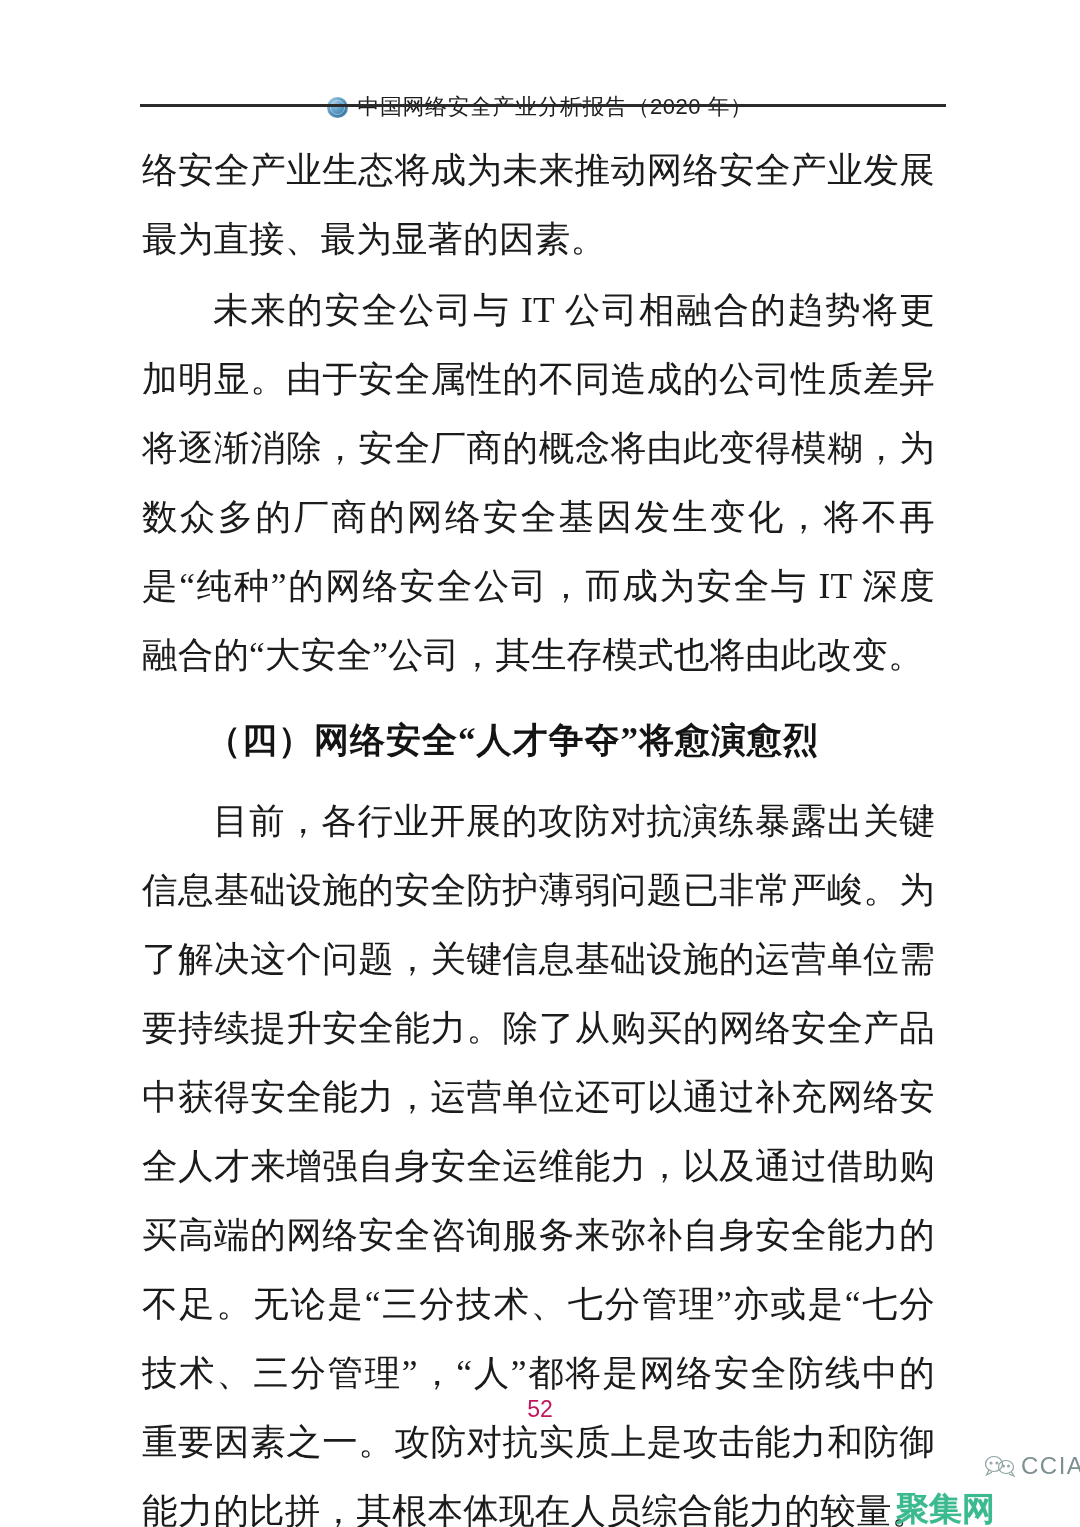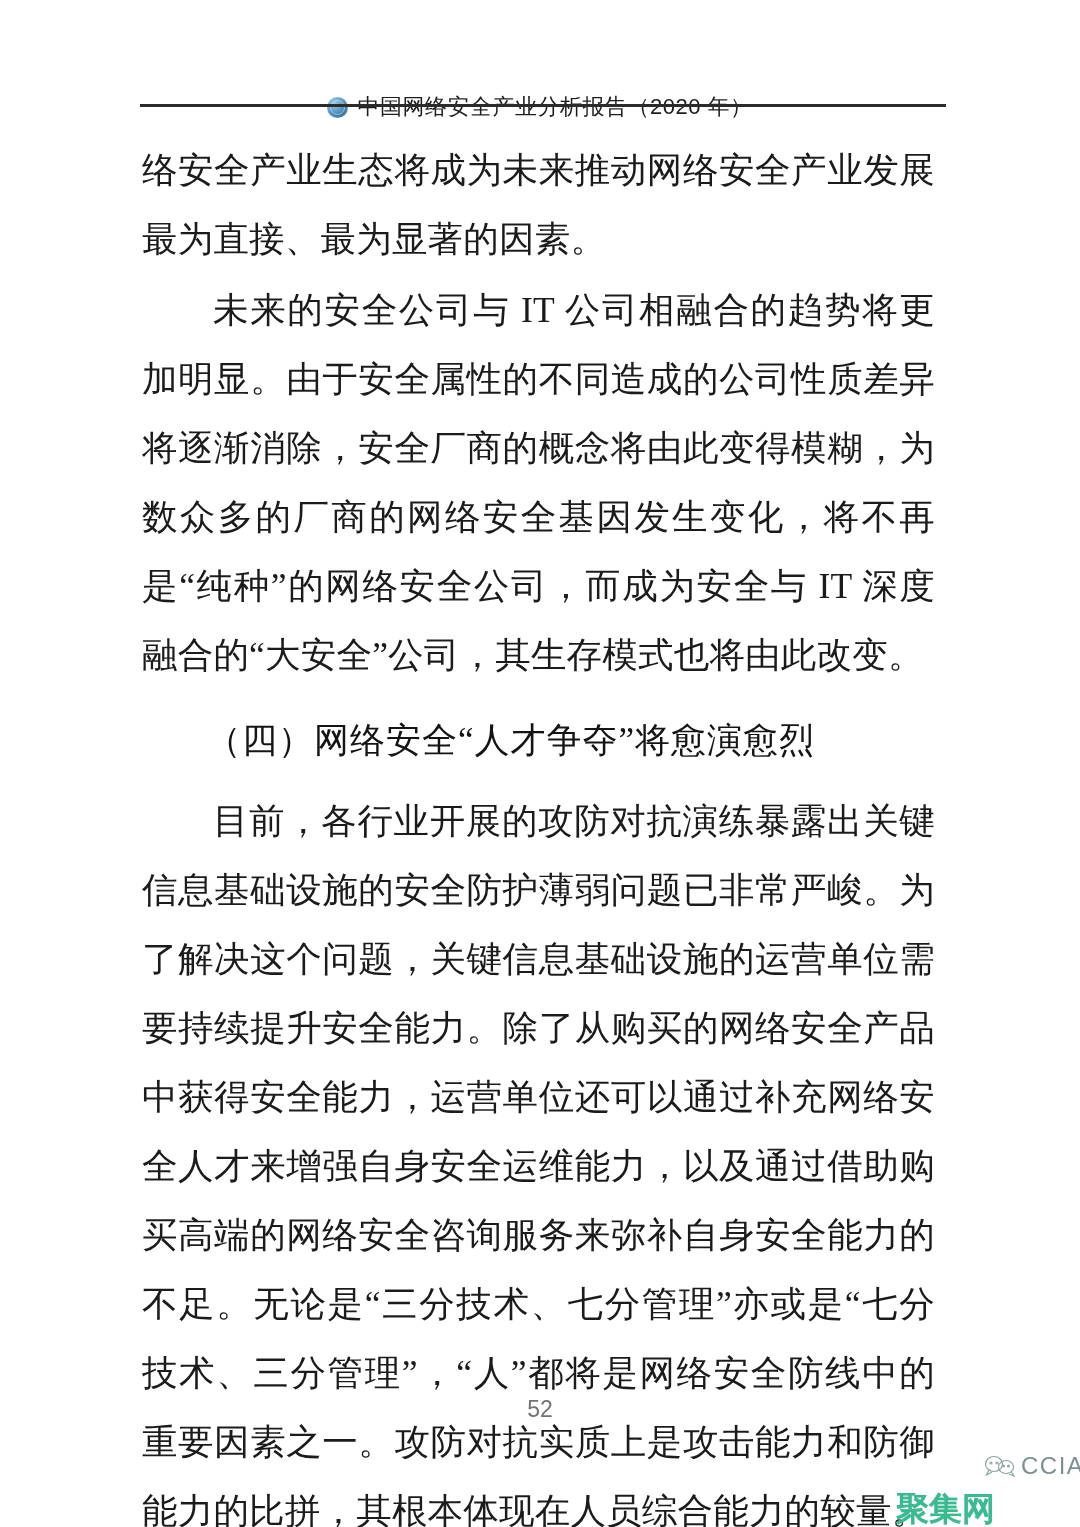--- a/index.html
+++ b/index.html
@@ -92,35 +92,35 @@
 
   .para.indent {
     text-indent: 2em;
   }
 
   .heading {
     margin: 16px 0 12px 0;
     padding-left: 64px;
     font-size: 35px;
     line-height: 69px;
-    font-weight: normal;
+    font-weight: bold;
     letter-spacing: 1px;
     color: #141414;
     font-family: "Liberation Serif", "DejaVu Serif", serif;
   }
 
   
   .page-number {
     position: absolute;
     left: 0;
     top: 1396px;
     width: 1080px;
     text-align: center;
     font-size: 23px;
-    color: #737373;
+    color: #be185d;
     font-family: "Liberation Sans", "DejaVu Sans", sans-serif;
   }
 
   
   .wm-ccia {
     position: absolute;
     left: 983px;
     top: 1452px;
     display: flex;
     align-items: center;

